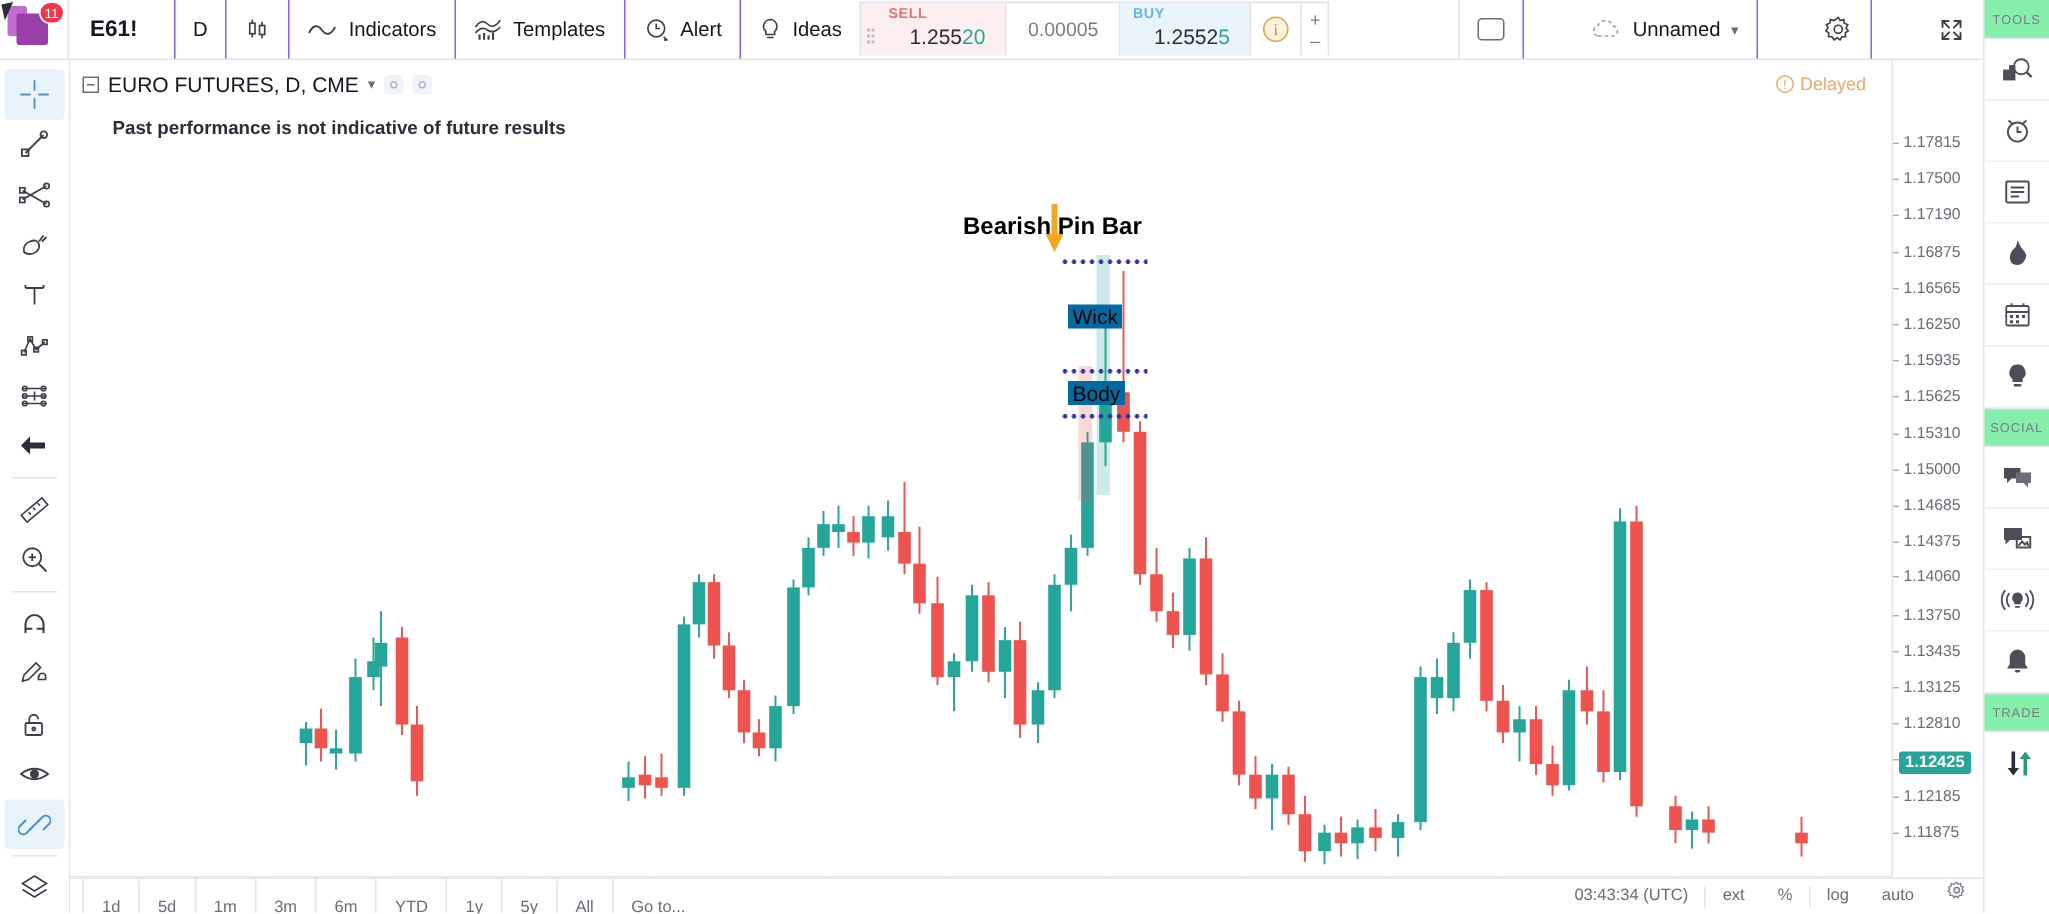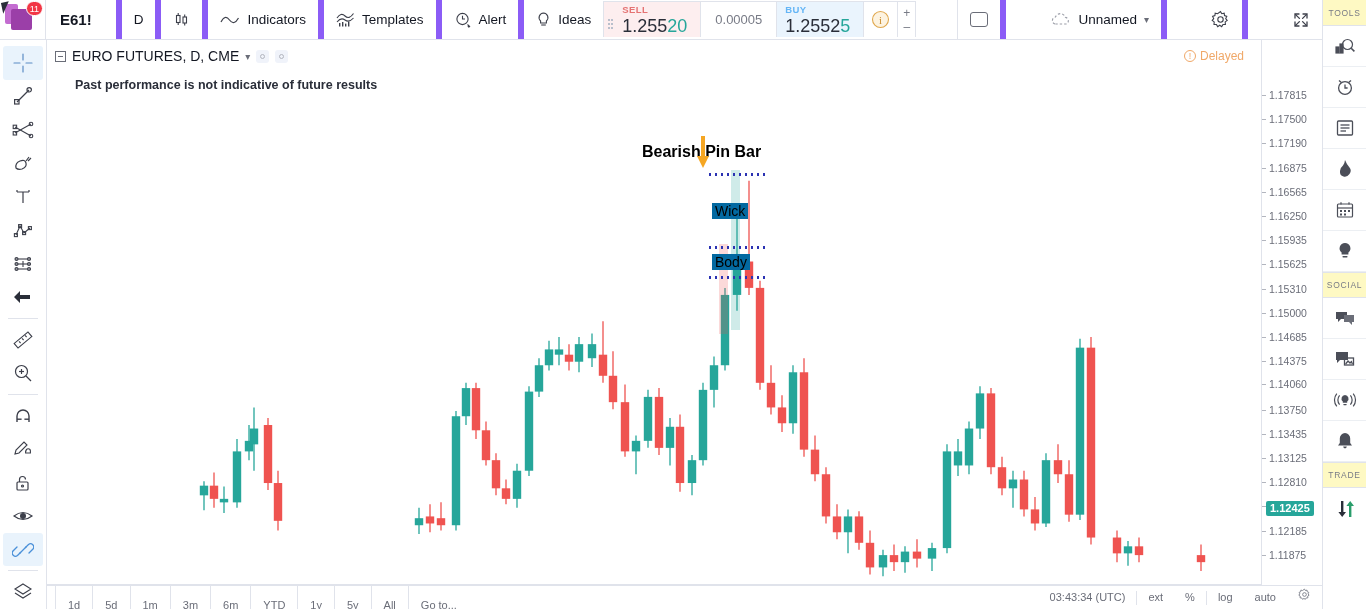--- a/index.html
+++ b/index.html
@@ -14,21 +14,21 @@
 
   
   .topbar {
     position: absolute; top: 0; left: 0; width: 1322px; height: 40px;
     background: #fff; border-bottom: 1px solid #e0e3eb;
     display: flex; align-items: stretch;
   }
   .tb-cell {
     display: flex; align-items: center; gap: 7px;
     padding: 0 12px; height: 39px;
-    border-right: 6px solid #8b5cf6;
+    border-right: 1px solid #8b5cf6;
     font-size: 13.5px; color: #131722; cursor: pointer; white-space: nowrap;
   }
   .tb-cell.noborder { border-right: none; }
   .tb-logo {
     width: 46px; height: 39px; position: relative;
     border-right: 1px solid #e0e3eb; flex: 0 0 46px;
   }
   .logo-sq {
     position: absolute; left: 11px; top: 9px; width: 21px; height: 21px;
     background: #9b3fa8; border-radius: 2px;
@@ -64,21 +64,21 @@
   .tk-grip i {
     display: block; width: 2px; height: 2px; background: #b9bfcc;
     box-shadow: 0 4px 0 #b9bfcc, 0 8px 0 #b9bfcc, 3px 0 0 #b9bfcc, 3px 4px 0 #b9bfcc, 3px 8px 0 #b9bfcc;
   }
   .tk-side { padding: 2px 11px 0 8px; min-width: 86px; cursor: pointer; }
   .tk-sell { background: #fdeeef; }
   .tk-buy  { background: #eaf4fd; }
   .tk-lbl { font-size: 9.5px; letter-spacing: .4px; font-weight: bold; }
   .tk-lbl.sell { color: #e57373; }
   .tk-lbl.buy  { color: #64b5f6; }
-  .tk-px { font-size: 18px; color: #2a2e39; margin-top: 1px; }
+  .tk-px { font-size: 14px; color: #2a2e39; margin-top: 1px; margin-left: 14px; }
   .tk-px .dec { color: #26a69a; }
   .tk-spread {
     display: flex; align-items: center; justify-content: center;
     padding: 0 14px; font-size: 13px; color: #787b86;
     border-left: 1px solid #e0e3eb; border-right: 1px solid #e0e3eb;
   }
   .tk-info { display: flex; align-items: center; padding: 0 7px; border-left: 1px solid #e0e3eb; cursor: pointer; }
   .tk-pm {
     display: flex; flex-direction: column; justify-content: center;
     width: 18px; border-left: 1px solid #e0e3eb; font-size: 12px;
@@ -105,21 +105,21 @@
   .lb-sep { width: 30px; height: 1px; background: #e0e3eb; margin: 4px 0; }
 
   
   .rightbar {
     position: absolute; right: 0; top: 0; width: 44px; height: 609px;
     background: #fff; border-left: 1px solid #e0e3eb;
     display: flex; flex-direction: column; align-items: center;
   }
   .rb-head {
     width: 44px; height: 26px; display: flex; align-items: center; justify-content: center;
-    font-size: 8.5px; letter-spacing: .7px; color: #787b86; background: #fef9c3;
+    font-size: 8.5px; letter-spacing: .7px; color: #787b86; background: #86efac;
     border-bottom: 1px solid #e0e3eb;
   }
   .rb-item {
     width: 44px; height: 41px; display: flex; align-items: center; justify-content: center;
     cursor: pointer; border-bottom: 1px solid #eceff3;
   }
 
   
   .chart-wrap {
     position: absolute; left: 47px; top: 40px;

